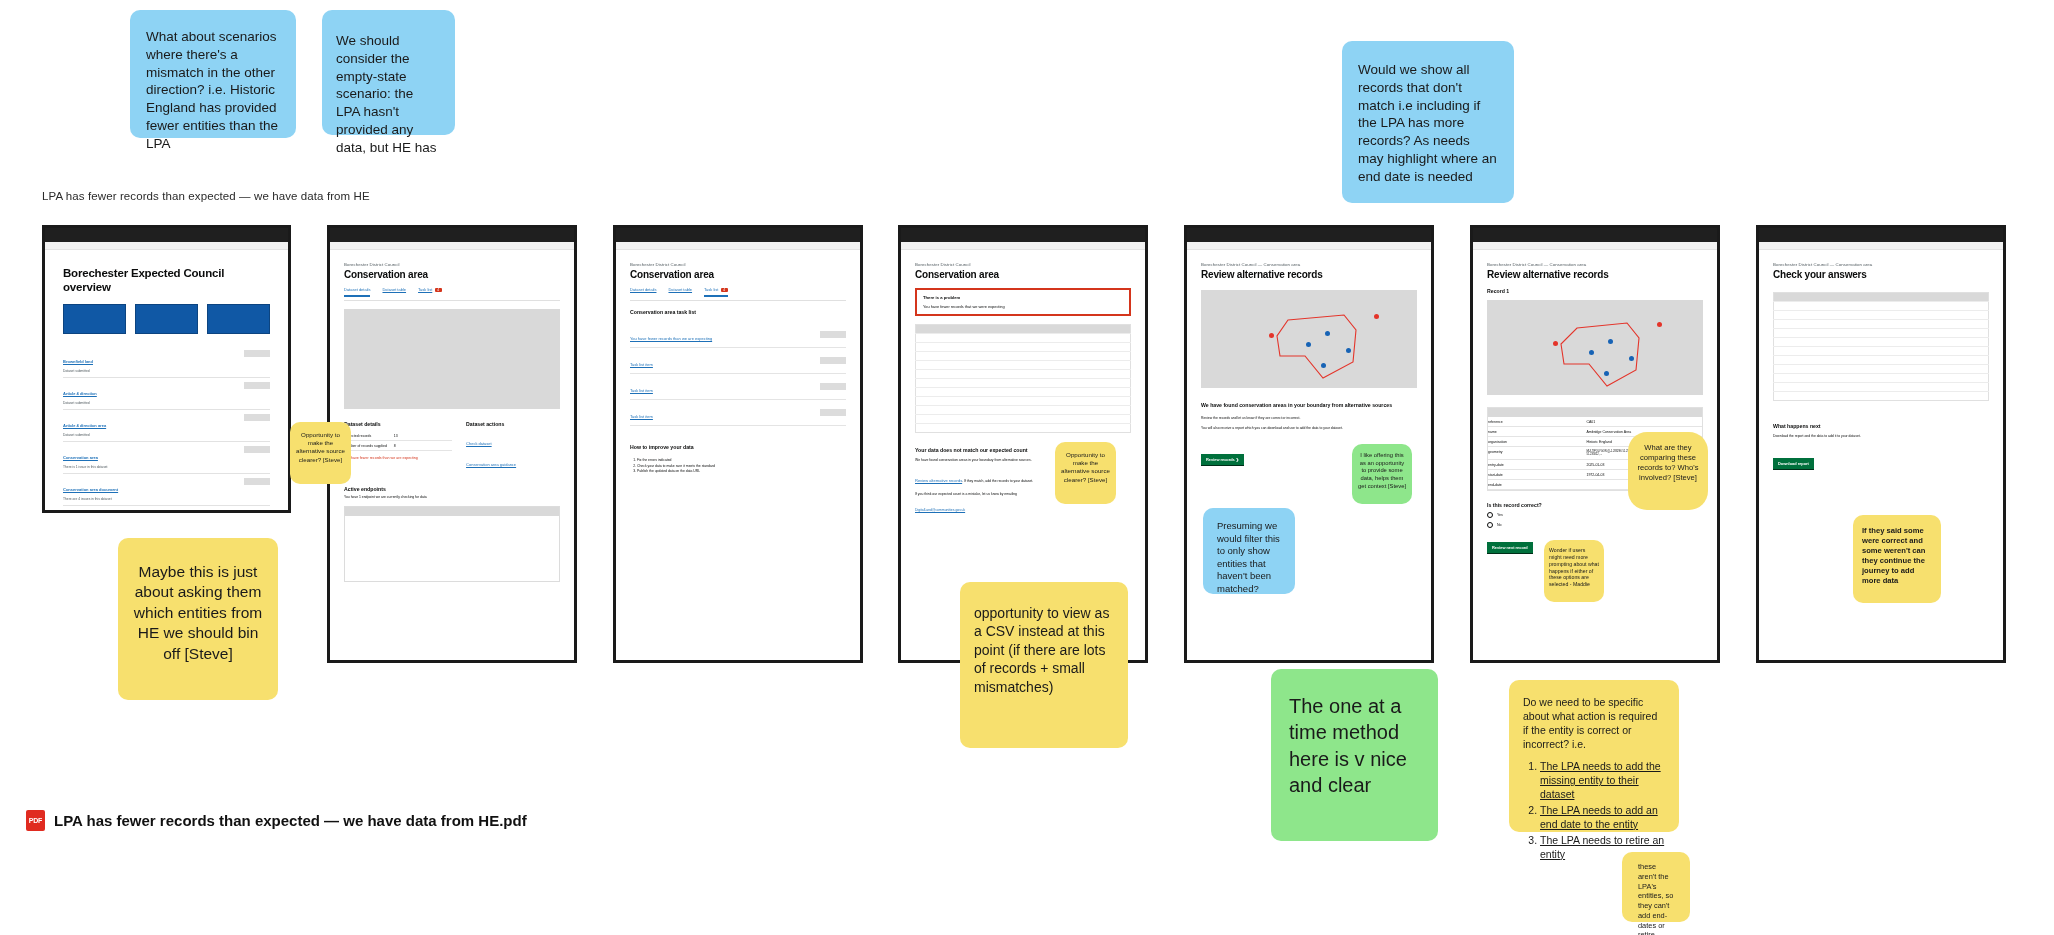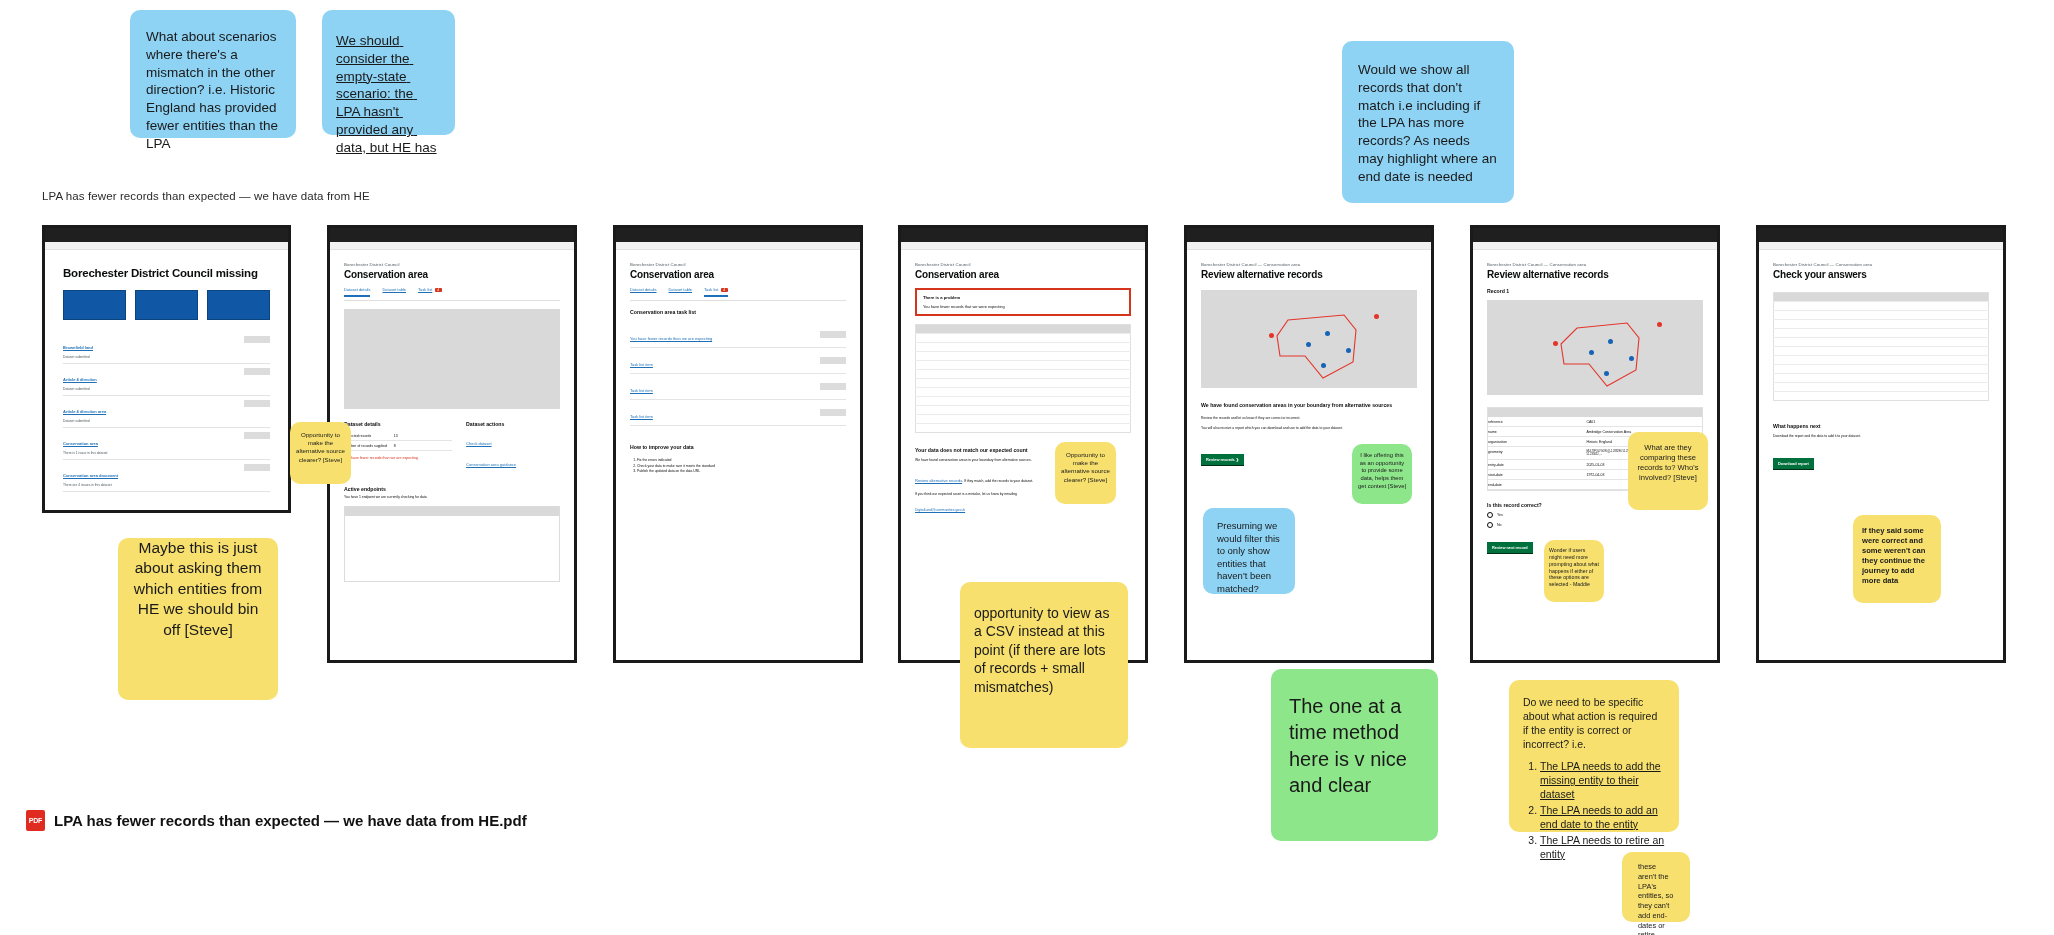--- a/index.html
+++ b/index.html
@@ -130,32 +130,32 @@
   .note ol { padding-left: 17px; margin-top: 9px; text-decoration: underline; }
   .note ol li { margin-bottom: 2px; }
 </style>
 </head>
 <body>
 
 <div id="canvas">
 
   <div class="note blue" style="left:130px; top:10px; width:166px; height:128px; padding:18px 16px; font-size:13.5px;">What about scenarios where there's a mismatch in the other direction? i.e. Historic England has provided fewer entities than the LPA</div>
 
-  <div class="note blue" style="left:322px; top:10px; width:133px; height:125px; padding:22px 14px; font-size:13.5px;text-decoration:underline;">We should consider the empty-state scenario: the LPA hasn't provided any data, but HE has</div>
+  <div class="note blue" style="left:322px; top:10px; width:133px; height:125px; padding:22px 14px; font-size:13.5px;">We should consider the empty-state scenario: the LPA hasn't provided any data, but HE has</div>
 
 
   <div class="note blue" style="left:1342px; top:41px; width:172px; height:162px; padding:20px 16px; font-size:13.5px;">Would we show all records that don't match i.e including if the LPA has more records? As needs may highlight where an end date is needed</div>
 
   <div class="board-caption" style="left:42px; top:190px;">LPA has fewer records than expected — we have data from HE</div>
 
   <div class="frame" style="left:42px; top:225px; width:249px; height:288px;">
     <div class="chrome-bar"></div>
     <div class="chrome-sub"></div>
     <div class="page" style="padding:16px 18px;">
-      <div class="h1 big">Borechester District Council missing</div>
+      <div class="h1 big">Borechester Expected Council overview</div>
       <div class="cards">
         <div class="card"></div>
         <div class="card"></div>
         <div class="card"></div>
       </div>
       <div>
         <div class="lrow">
           <div class="lcol">
             <a class="lnk bold">Brownfield land</a>
             <div class="sub">Dataset submitted</div>
@@ -495,33 +495,33 @@
         <div class="mini" style="margin-top:5px;">Download the report and the data to add it to your dataset.</div>
         <div style="margin-top:12px;">
           <span class="btn-green">Download report</span>
         </div>
       </div>
     </div>
   </div>
 
   <div class="note yellow" style="left:290px; top:422px; width:61px; height:62px; padding:9px 6px; font-size:6.2px; text-align:center;">Opportunity to make the alternative source clearer? [Steve]</div>
 
-  <div class="note yellow" style="left:118px; top:538px; width:160px; height:162px; padding:0 13px; font-size:15.5px; text-align:center;">Maybe this is just about asking them which entities from HE we should bin off [Steve]</div>
+  <div class="note yellow" style="left:118px; top:538px; width:160px; height:162px; padding:24px 13px; font-size:15.5px; text-align:center;">Maybe this is just about asking them which entities from HE we should bin off [Steve]</div>
 
   <div class="note yellow" style="left:1055px; top:442px; width:61px; height:62px; padding:9px 6px; font-size:6.2px; text-align:center;">Opportunity to make the alternative source clearer? [Steve]</div>
 
   <div class="note yellow" style="left:960px; top:582px; width:168px; height:166px; padding:22px 14px; font-size:14px;">opportunity to view as a CSV instead at this point (if there are lots of records + small mismatches)</div>
 
   <div class="note green" style="left:1352px; top:444px; width:60px; height:60px; padding:8px 6px; font-size:5.8px; text-align:center;">I like offering this as an opportunity to provide some data, helps them get context [Steve]</div>
 
   <div class="note blue" style="left:1203px; top:508px; width:92px; height:86px; padding:12px 14px; font-size:9.5px;">Presuming we would filter this to only show entities that haven't been matched?</div>
 
   <div class="note green" style="left:1271px; top:669px; width:167px; height:172px; padding:24px 18px; font-size:20px;">The one at a time method here is v nice and clear</div>
 
-  <div class="note yellow" style="left:1628px; top:432px; width:80px; height:78px; padding:11px 8px; font-size:7.6px; text-align:center;">What are they comparing these records to? Who's involved? [Steve]</div>
+  <div class="note yellow" style="left:1628px; top:432px; width:80px; height:78px; padding:11px 8px; font-size:7.6px; text-align:center;border-radius:19px;">What are they comparing these records to? Who's involved? [Steve]</div>
 
   <div class="note yellow" style="left:1544px; top:540px; width:60px; height:62px; padding:7px 5px; font-size:5.2px;">Wonder if users might need more prompting about what happens if either of these options are selected - Maddie</div>
 
   <div class="note yellow" style="left:1853px; top:515px; width:88px; height:88px; padding:11px 9px; font-size:7.6px;font-weight:bold;">If they said some were correct and some weren't can they continue the journey to add more data</div>
 
   <div class="note yellow" style="left:1509px; top:680px; width:170px; height:152px; padding:16px 14px; font-size:10.5px; white-space:normal;">
     <div>Do we need to be specific about what action is required if the entity is correct or incorrect? i.e.</div>
     <ol>
       <li>The LPA needs to add the missing entity to their dataset</li>
       <li>The LPA needs to add an end date to the entity</li>

